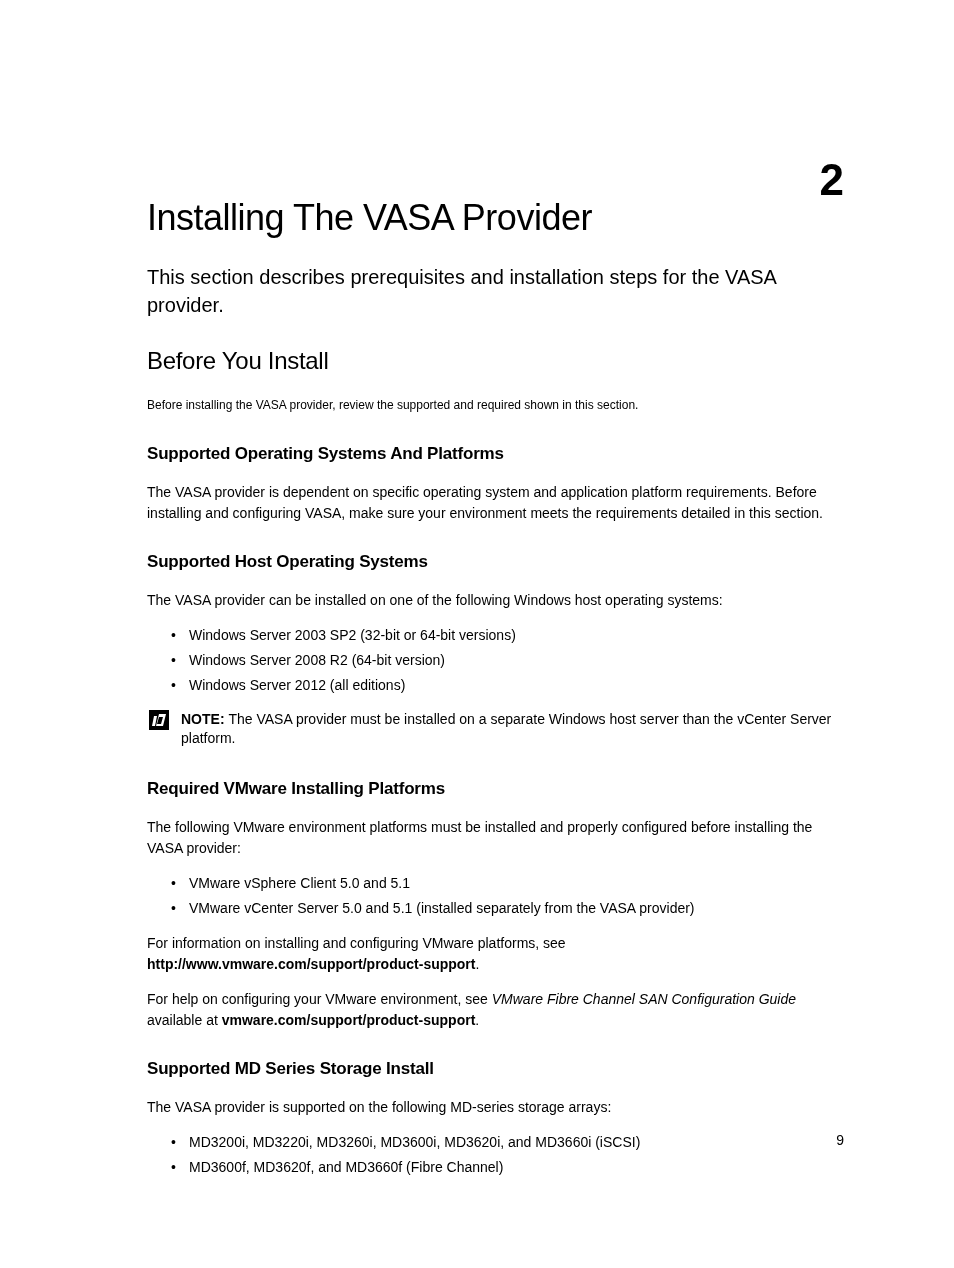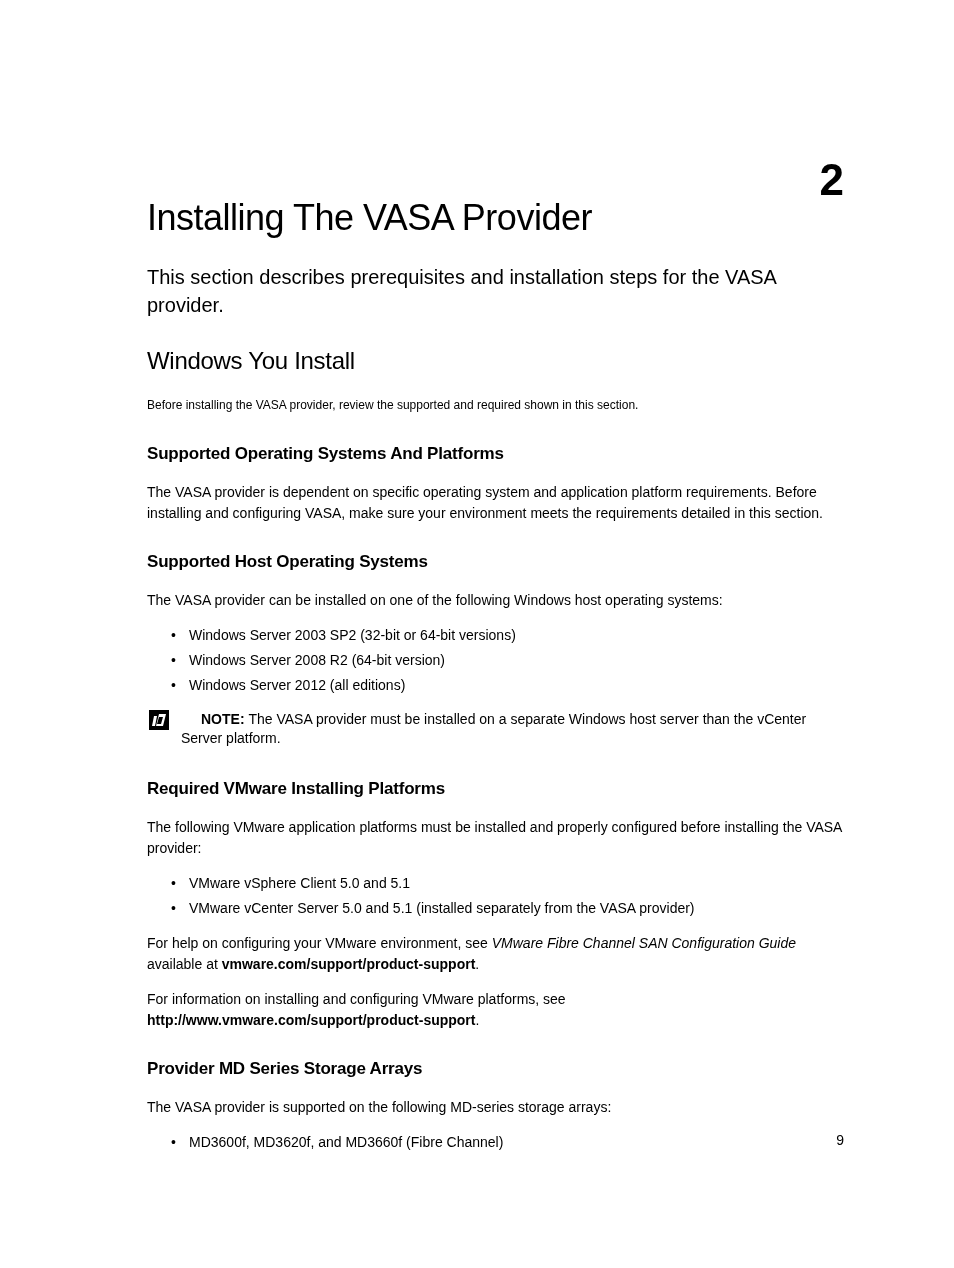--- a/index.html
+++ b/index.html
@@ -85,21 +85,20 @@
       flex-shrink: 0;
       margin-right: 12px;
       margin-left: 2px;
     }
     .note-text {
       font-size: 14px;
       line-height: 1.4;
     }
     .note-text strong {
       font-weight: bold;
-      margin-left: 20px;
     }
     .section-block {
       margin-bottom: 20px;
     }
     .bold-inline {
       font-weight: bold;
     }
     .italic-inline {
       font-style: italic;
     }
@@ -115,21 +114,21 @@
 <body>
 
 <div class="page">
 
   <div class="chapter-number">2</div>
 
   <h1>Installing The VASA Provider</h1>
 
   <p class="intro-text">This section describes prerequisites and installation steps for the VASA provider.</p>
 
-  <h2>Windows You Install</h2>
+  <h2>Before You Install</h2>
 
   <p class="section-text">Before installing the VASA provider, review the supported and required shown in this section.</p>
 
   <div class="section-block">
     <h3>Supported Operating Systems And Platforms</h3>
     <p class="body-text">The VASA provider is dependent on specific operating system and application platform requirements. Before installing and configuring VASA, make sure your environment meets the requirements detailed in this section.</p>
   </div>
 
   <div class="spacer-sm"></div>
 
@@ -149,34 +148,35 @@
           <path d="M 10 4 L 17 4 L 14 16 L 7 16 Z" fill="#fff"></path>
           <path d="M 10 7 L 14 7 L 12 14 L 8 14 Z" fill="#000"></path>
         </svg>
       </span>
       <span class="note-text"><strong>NOTE: </strong><span>The VASA provider must be installed on a separate Windows host server than the vCenter Server platform.</span></span>
     </div>
   </div>
 
   <div class="section-block">
     <h3>Required VMware Installing Platforms</h3>
-    <p class="body-text">The following VMware application platforms must be installed and properly configured before installing the VASA provider:</p>
+    <p class="body-text">The following VMware environment platforms must be installed and properly configured before installing the VASA provider:</p>
     <ul>
       <li>VMware vSphere Client 5.0 and 5.1</li>
       <li>VMware vCenter Server 5.0 and 5.1 (installed separately from the VASA provider)</li>
     </ul>
+    <p class="body-text"><span>For information on installing and configuring VMware platforms, see </span><span class="bold-inline">http://www.vmware.com/support/product-support</span><span>.</span></p>
     <p class="body-text"><span>For help on configuring your VMware environment, see </span><span class="italic-inline">VMware Fibre Channel SAN Configuration Guide</span><span> available at </span><span class="bold-inline">vmware.com/support/product-support</span><span>.</span></p>
-    <p class="body-text"><span>For information on installing and configuring VMware platforms, see </span><span class="bold-inline">http://www.vmware.com/support/product-support</span><span>.</span></p>
   </div>
 
   <div class="spacer-sm"></div>
 
   <div class="section-block">
-    <h3>Provider MD Series Storage Arrays</h3>
+    <h3>Supported MD Series Storage Install</h3>
     <p class="body-text">The VASA provider is supported on the following MD-series storage arrays:</p>
     <ul>
+      <li>MD3200i, MD3220i, MD3260i, MD3600i, MD3620i, and MD3660i (iSCSI)</li>
       <li>MD3600f, MD3620f, and MD3660f (Fibre Channel)</li>
     </ul>
   </div>
 
 </div>
 
 <div class="page-number">9</div>
 
 </body></html>

